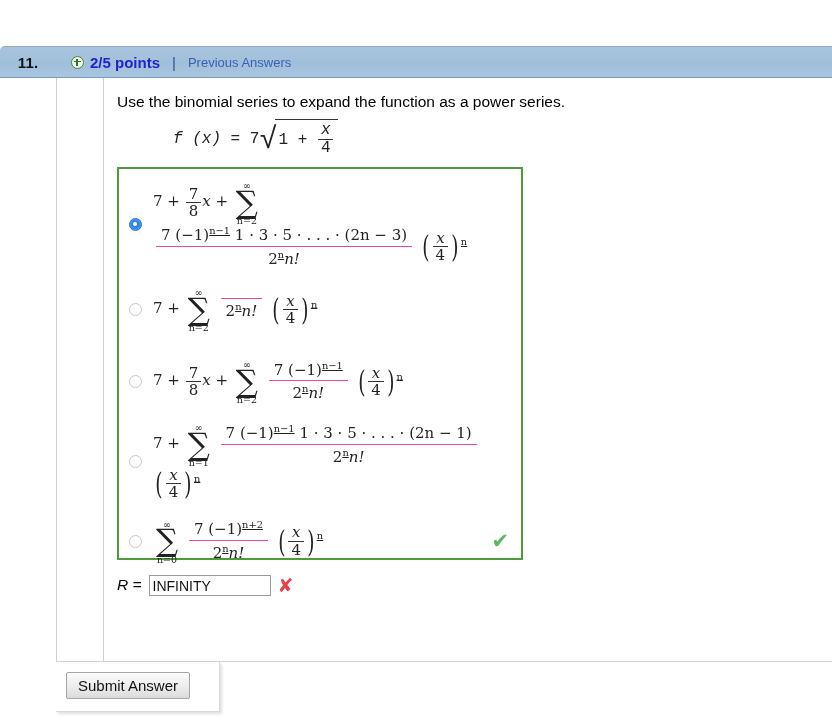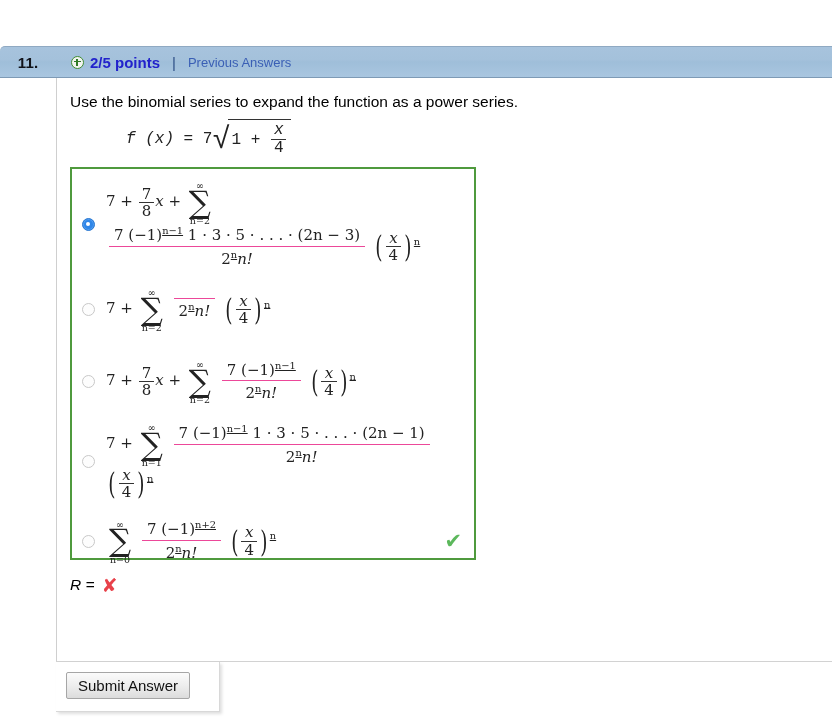--- a/index.html
+++ b/index.html
@@ -74,20 +74,21 @@
   }
   .prev-answers {
     font-size: 13px;
     color: #3a5fb5;
   }
 
   
   .q-body {
     display: flex;
     height: 583px;
+    margin-left: 47px;
   }
   .gutter-col {
     width: 56px;
     flex: none;
     border-right: 1px solid #cfcfcf;
   }
   .content-col {
     flex: 1;
     padding: 14px 0 0 13px;
     position: relative;
@@ -444,20 +445,21 @@
           <span class="paren-frac"><span class="pl">(</span><span class="frac"><span class="num mi">x</span><span class="den">4</span></span><span class="pr">)</span><span class="sup">n</span></span>
         </div>
       </div>
 
       <span class="check-mark">✔</span>
     </div>
 
     <div class="roc">
       <div class="roc-line2">
         <span class="r-label">R  =</span>
+        <input class="r-input" type="text" value="INFINITY" style="">
         <span class="x-mark">✘</span>
       </div>
     </div>
 
   </div>
 </div>
 
 <div class="left-edge-line"></div>
 <div class="footer-sep"></div>
 <div class="submit-panel">

